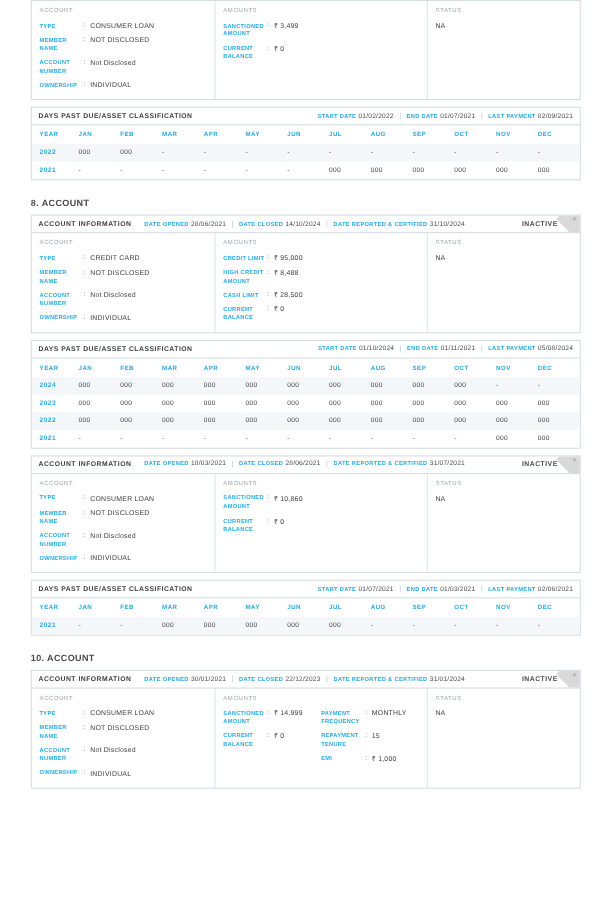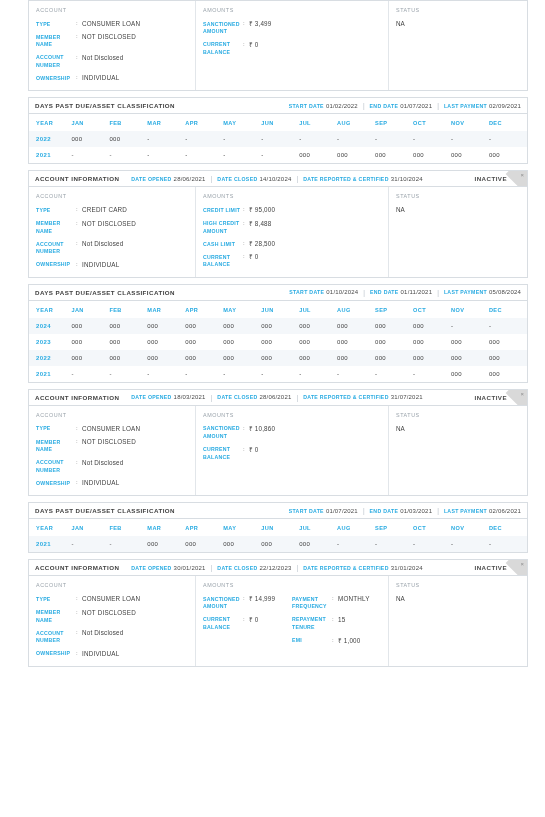--- a/index.html
+++ b/index.html
@@ -283,20 +283,21 @@
             <td class="v col-m">000</td>
             <td class="v col-m">000</td>
             <td class="v col-m">000</td>
             <td class="v col-m">000</td>
             <td class="v col-m">000</td>
           </tr>
         </tbody>
     </table>
   </div>
 
+  <div class="section-heading">8. ACCOUNT</div>
   <div class="card">
     <div class="card-bar">
       <span class="bar-title">ACCOUNT INFORMATION</span>
       <span class="meta-sep">&nbsp;</span>
       <span class="meta-group">
         <span class="meta-lab">DATE OPENED</span>
         <span class="meta-val">28/06/2021</span>
       </span>
       <span class="meta-sep">|</span>
       <span class="meta-group">
@@ -600,20 +601,21 @@
             <td class="v col-m dash">-</td>
             <td class="v col-m dash">-</td>
             <td class="v col-m dash">-</td>
             <td class="v col-m dash">-</td>
             <td class="v col-m dash">-</td>
           </tr>
         </tbody>
     </table>
   </div>
 
+  <div class="section-heading">10. ACCOUNT</div>
   <div class="card">
     <div class="card-bar">
       <span class="bar-title">ACCOUNT INFORMATION</span>
       <span class="meta-sep">&nbsp;</span>
       <span class="meta-group">
         <span class="meta-lab">DATE OPENED</span>
         <span class="meta-val">30/01/2021</span>
       </span>
       <span class="meta-sep">|</span>
       <span class="meta-group">

